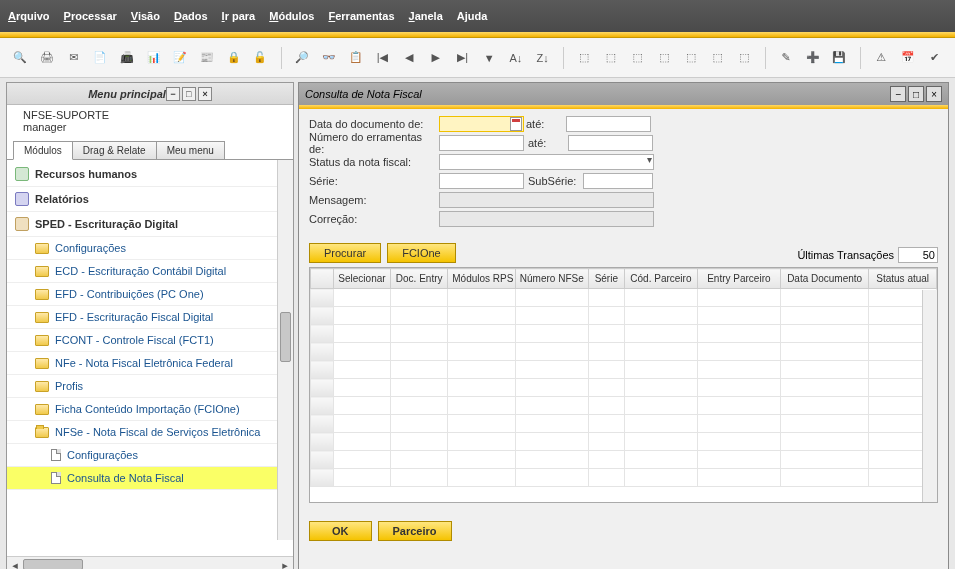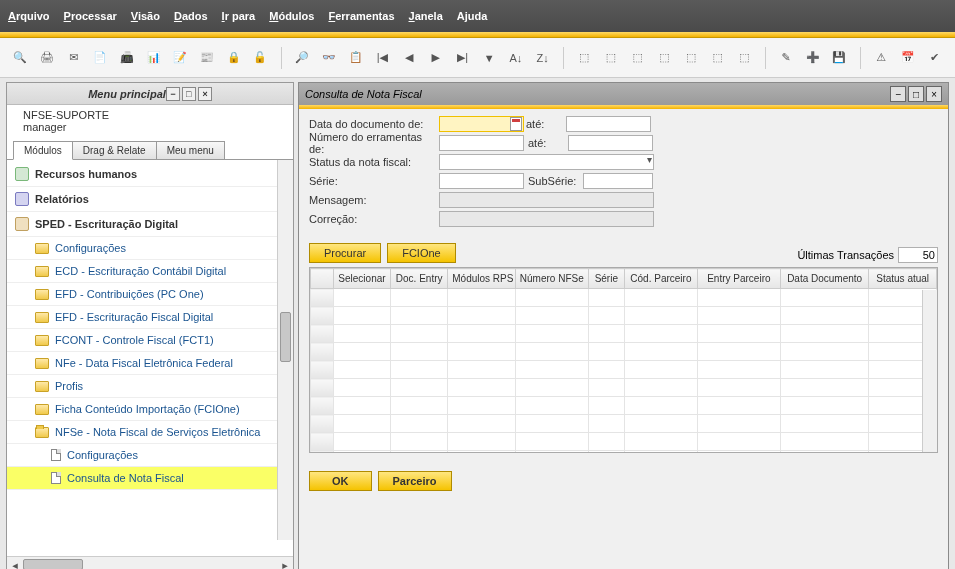--- a/index.html
+++ b/index.html
@@ -69,21 +69,21 @@
 .form-row .cal { width: 12px; height: 14px; background: #fff; border: 1px solid #999; margin-left: -14px; z-index: 1; display: inline-block; position: relative; }
 .form-row .cal::before { content: ''; position: absolute; top: 1px; left: 1px; right: 1px; height: 3px; background: #d04040; }
 .form-row .dd { width: 101px; position: relative; }
 .form-row .dd::after { content: '▾'; position: absolute; right: 2px; top: 0; font-size: 10px; color: #555; }
 .form { position: relative; }
 
 .btnrow { display: flex; padding: 8px 10px 4px; align-items: flex-end; }
 .btn { background: linear-gradient(#ffe680, #f5c300); border: 1px solid #b08b00; padding: 3px 14px; color: #333; margin-right: 6px; cursor: default; }
 .lasttx { margin-left: auto; display: flex; align-items: center; gap: 4px; }
 
-.grid { margin: 0 10px; border: 1px solid #aaa; background: #fff; height: 186px; overflow: hidden; position: relative; }
+.grid { margin: 0 10px; border: 1px solid #aaa; background: #fff; height: 236px; overflow: hidden; position: relative; }
 .grid table { width: 100%; border-collapse: collapse; table-layout: fixed; }
 .grid th { background: linear-gradient(#f8f8f8, #e6e6e6); border: 1px solid #ccc; padding: 3px 4px; font-weight: normal; color: #333; font-size: 10px; height: 20px; white-space: nowrap; overflow: hidden; }
 .grid td { border: 1px solid #e4e4e4; height: 18px; }
 .grid th:first-child, .grid td:first-child { width: 22px; background: linear-gradient(#f8f8f8, #e6e6e6); }
 .grid .gscroll { position: absolute; right: 0; top: 22px; bottom: 0; width: 15px; background: #f0f0f0; border-left: 1px solid #ccc; }
 
 .footer { padding: 18px 10px 8px; display: flex; font-weight: bold; }
 </style>
 </head>
 <body>
@@ -190,21 +190,21 @@
         <div class="tree-item tree-row">
             <div class="folder-icon"></div>
             <span>EFD - Escrituração Fiscal Digital</span>
           </div>
         <div class="tree-item tree-row">
             <div class="folder-icon"></div>
             <span>FCONT - Controle Fiscal (FCT1)</span>
           </div>
         <div class="tree-item tree-row">
             <div class="folder-icon"></div>
-            <span>NFe - Data Fiscal Eletrônica Federal</span>
+            <span>NFe - Nota Fiscal Eletrônica Federal</span>
           </div>
         <div class="tree-item tree-row">
             <div class="folder-icon"></div>
             <span>Profis</span>
           </div>
         <div class="tree-item tree-row">
             <div class="folder-icon"></div>
             <span>Ficha Conteúdo Importação (FCIOne)</span>
           </div>
         <div class="tree-item tree-row">

